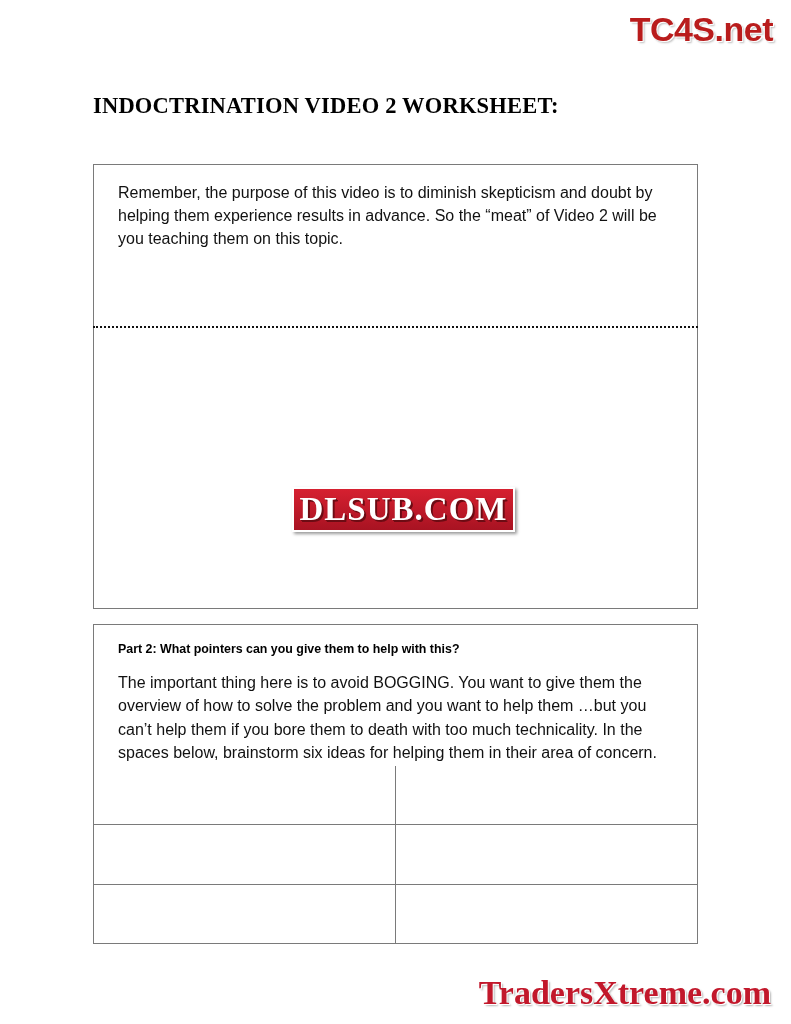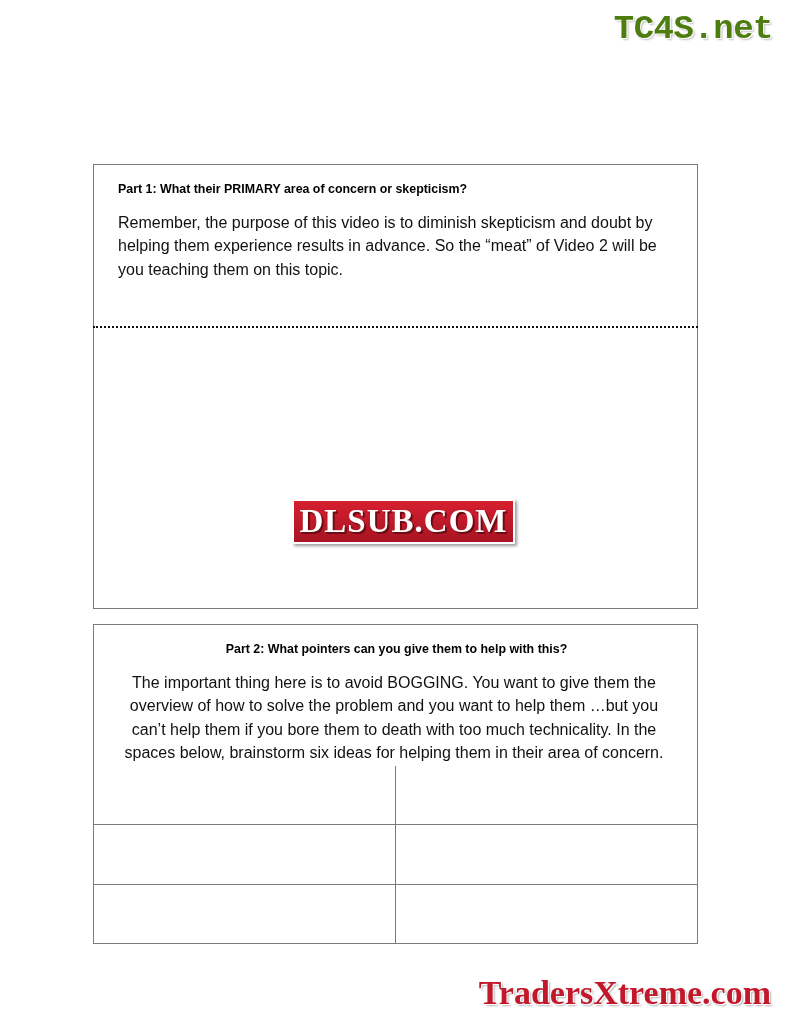--- a/index.html
+++ b/index.html
@@ -19,25 +19,25 @@
     position: absolute;
     inset: 0;
     background: #ffffff;
   }
 
   
   .brand-top {
     position: absolute;
     top: 10px;
     right: 18px;
-    font-family: Liberation Mono, monospace;
+    font-family: Liberation Sans, sans-serif;
     font-weight: bold;
     font-size: 34px;
     letter-spacing: -0.5px;
-    color: #4d7c0f;
+    color: #b91c1c;
     text-shadow: 1px 1px 0 #ffffff, 2px 2px 2px rgba(0,0,0,0.25);
   }
 
   
   .doc-title {
     position: absolute;
     left: 93px;
     top: 93px;
     font-family: "Liberation Serif", serif;
     font-weight: bold;
@@ -104,40 +104,38 @@
     font-family: "Liberation Serif", serif;
     font-weight: bold;
     font-size: 33px;
     letter-spacing: 1px;
     color: #c0182a;
     -webkit-text-stroke: 1px #ffffff;
     text-shadow:
        2px 2px 0 #7e0e18,
       -1px -1px 0 #ffffff,
        3px 3px 4px rgba(0,0,0,0.35);
-    margin-top: 12px;
   }
   .center-watermark .wm-bg {
     display: inline-block;
     padding: 2px 6px;
     background: linear-gradient(#d62030, #a81322);
     border: 2px solid #ffffff;
     box-shadow: 2px 2px 3px rgba(0,0,0,0.4);
     color: #ffffff;
     -webkit-text-stroke: 0;
     text-shadow: 1px 1px 0 #6d0c14, 2px 2px 0 #6d0c14;
   }
 
   
   #part2-box {
     left: 93px;
     top: 624px;
     width: 605px;
     height: 320px;
-    text-align: center;
   }
 
   
   .answer-grid {
     position: absolute;
     left: 93px;
     top: 766px;
     width: 605px;
     height: 178px;
     display: grid;
@@ -165,24 +163,24 @@
     letter-spacing: 0;
   }
 </style>
 </head>
 <body>
 
 <div class="page">
 
   <div class="brand-top">TC4S.net</div>
 
+  <div class="doc-title">INDOCTRINATION VIDEO 2 WORKSHEET:</div>
 
   <div class="box" id="part1-box">
     <div class="box-inner">
-      <p class="part-heading">Part 1: What their PRIMARY area of concern or skepticism?</p>
       <p class="part-body">Remember, the purpose of this video is to diminish skepticism and doubt by helping them experience results in advance. So the “meat” of Video 2 will be you teaching them on this topic.</p>
     </div>
   </div>
   <div class="dotted-sep"></div>
 
   <div class="center-watermark">
     <span class="wm-bg">DLSUB.COM</span>
   </div>
 
   <div class="box" id="part2-box">

